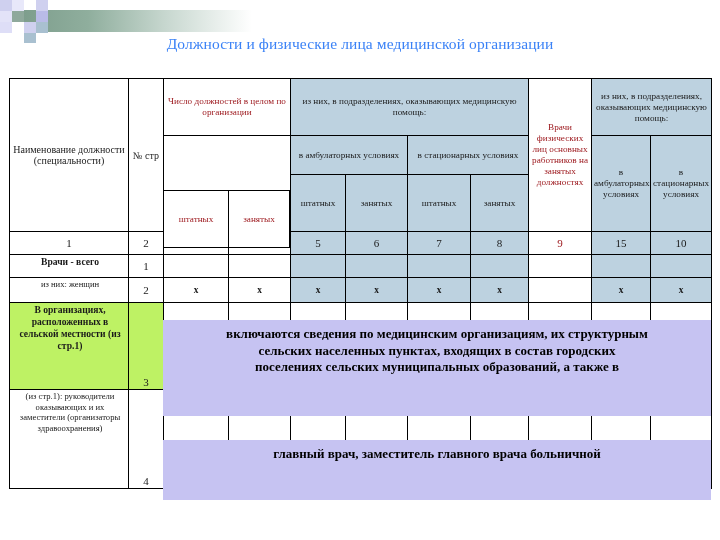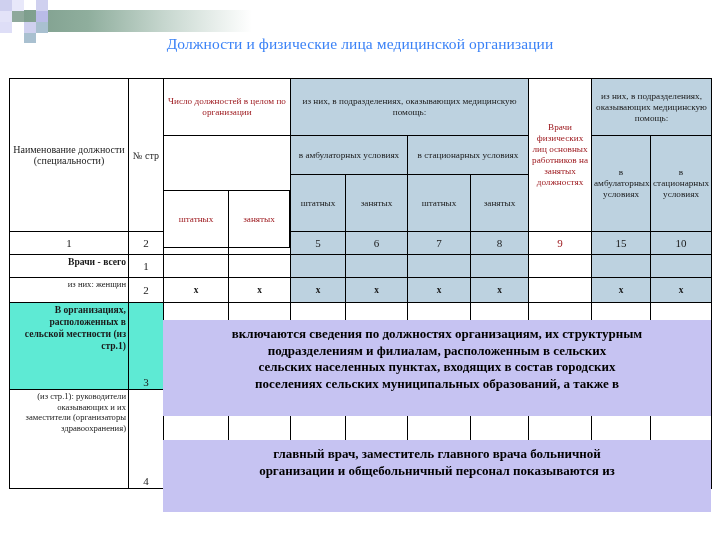--- a/index.html
+++ b/index.html
@@ -41,39 +41,39 @@
     padding:1px 2px;
     line-height:11px;
     background:#ffffff;
   }
   td.blue{background:#bdd2e0;}
   td.red{color:#9e1b20;margin-left:34px;}
   td.hdr{font-size:9.2px;}
   td.bigname{font-size:10px;text-align:center;margin-left:12px;}
   td.num{font-size:11px;color:#1a1a1a;}
   td.numred{font-size:11px;color:#9e1b20;}
-  td.left{text-align:right;padding-left:4px;vertical-align:top;}
-  td.leftb{text-align:right;padding-left:4px;font-weight:bold;vertical-align:top;font-size:9.6px;line-height:12px;}
+  td.left{text-align:center;padding-left:4px;vertical-align:top;}
+  td.leftb{text-align:center;padding-left:4px;font-weight:bold;vertical-align:top;font-size:9.6px;line-height:12px;}
   td.lil{font-size:8.6px;line-height:10.5px;}
   td.bot{vertical-align:bottom;}
-  td.lav{background:#5eead4;margin-left:12px;}
+  td.lav{background:#bef264;margin-left:12px;}
   
   .callout{
     position:absolute;
     background:#c6c3f2;
     color:#000;
     font-weight:bold;
     font-size:13px;
     line-height:16.5px;
     text-align:center;
     padding:6px 10px 6px 10px;
     box-sizing:border-box;
   }
   #callout1{left:163px;top:320px;width:548px;height:96px;}
-  #callout2{left:163px;top:440px;width:548px;height:72px;}
+  #callout2{left:163px;top:440px;width:548px;height:60px;}
   .callout .ln{display:block;}
 </style>
 </head>
 <body>
 
 <div id="deco">
   <div class="bar"></div>
   <div class="sq" style="left:0px;top:0px;width:12px;height:11px;background:#cfd0ef;"></div>
   <div class="sq" style="left:12px;top:0px;width:12px;height:11px;background:#e8e8fa;"></div>
   <div class="sq" style="left:36px;top:0px;width:12px;height:11px;background:#cfd0ef;"></div>
@@ -201,22 +201,20 @@
   </tr>
 </tbody>
   </table>
 
 <div style="position:absolute;left:163px;top:190px;width:127px;height:58px;display:flex;">
   <div style="flex:0 0 65px;border:1px solid #000;border-right:none;box-sizing:border-box;display:flex;align-items:center;justify-content:center;font-size:9.2px;color:#9e1b20;background:#fff;">штатных</div>
   <div style="flex:1;border:1px solid #000;box-sizing:border-box;display:flex;align-items:center;justify-content:center;font-size:9.2px;color:#9e1b20;background:#fff;">занятых</div>
 </div>
 
 <div class="callout" id="callout1">
-  <span class="ln">включаются сведения по должностях организациям, их структурным</span>
-  <span class="ln">подразделениям и филиалам, расположенным в сельских</span>
+  <span class="ln">включаются сведения по медицинским организациям, их структурным</span>
   <span class="ln">сельских населенных пунктах, входящих в состав городских</span>
   <span class="ln">поселениях сельских муниципальных образований, а также в</span>
 </div>
 
 <div class="callout" id="callout2">
   <span class="ln">главный врач, заместитель главного врача больничной</span>
-  <span class="ln">организации и общебольничный персонал показываются из</span>
 </div>
 
 </body></html>

